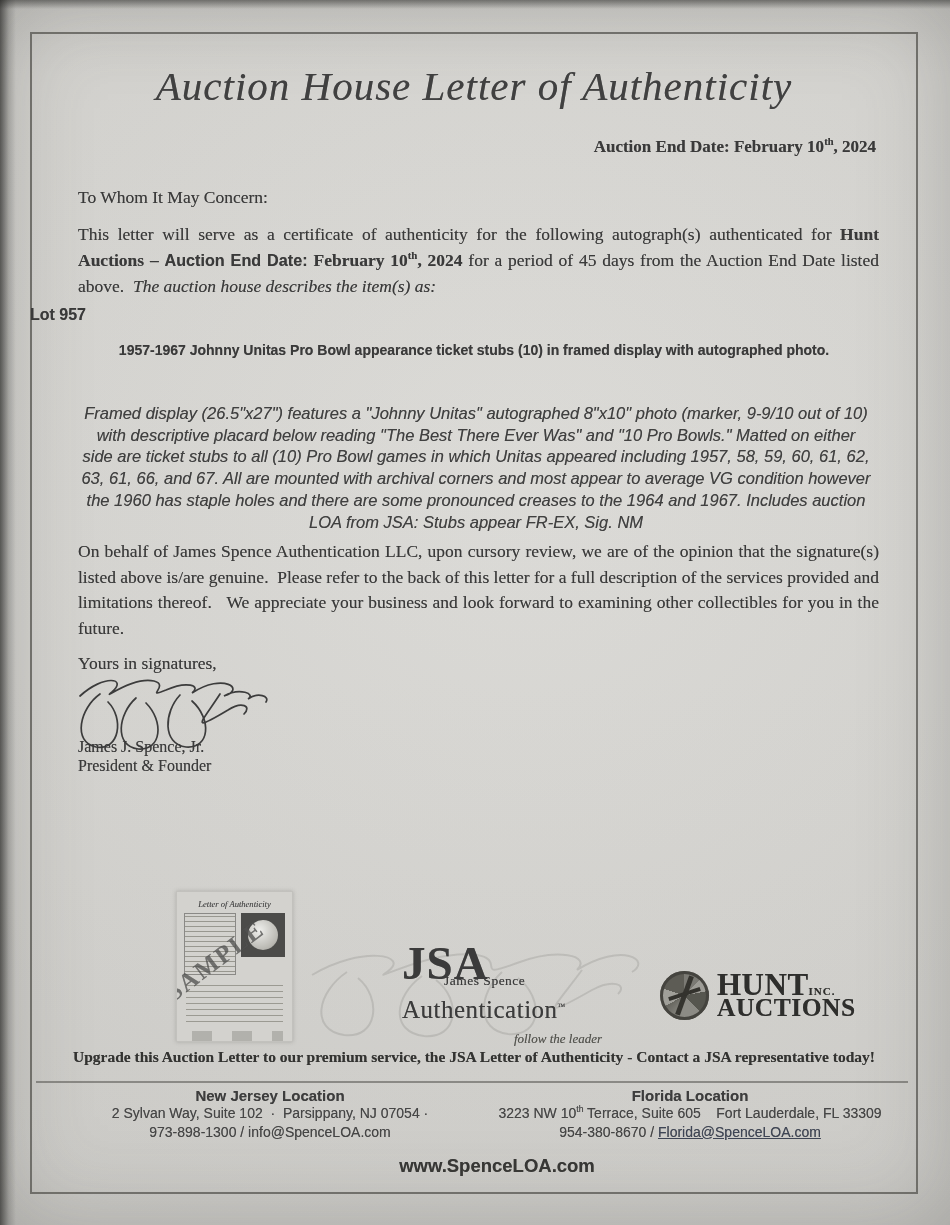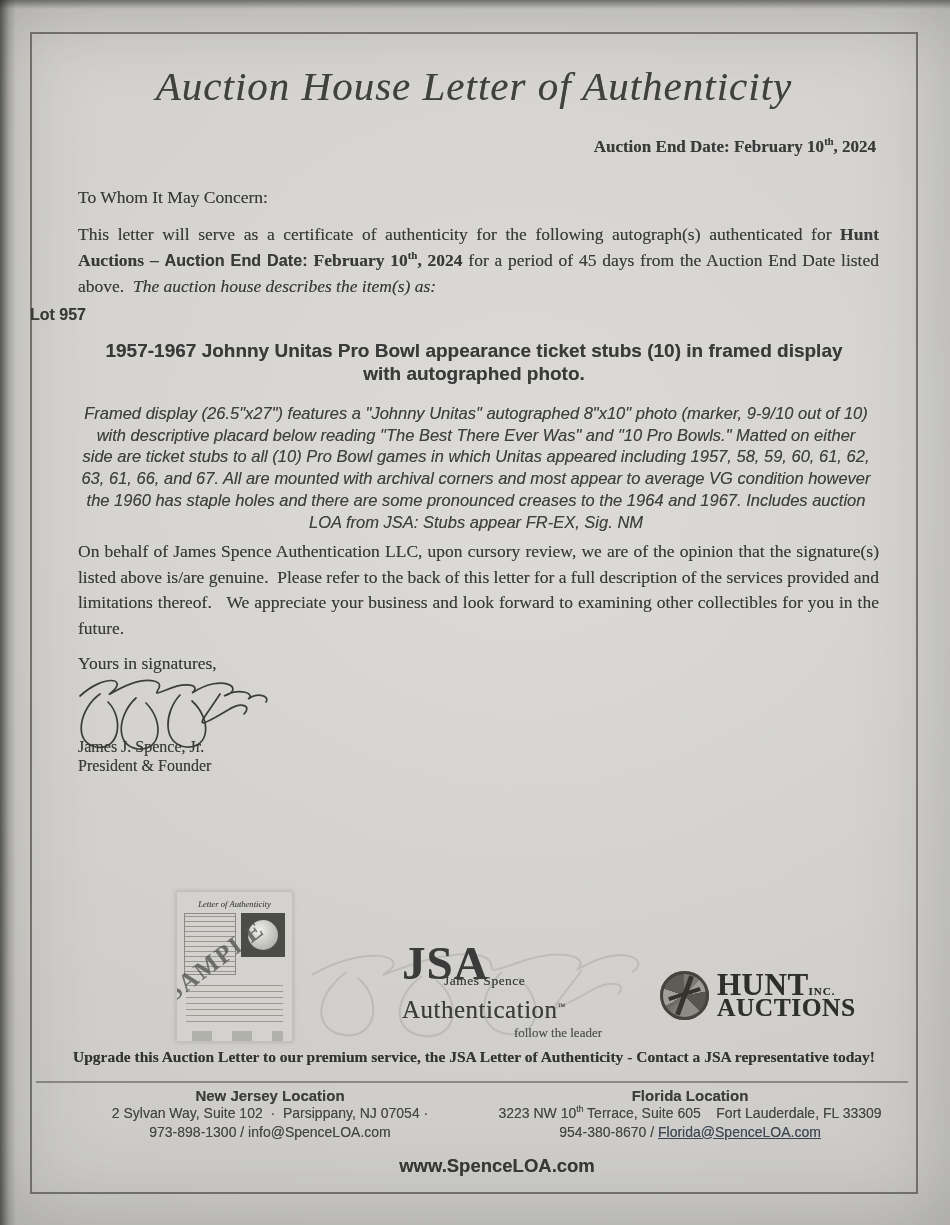--- a/index.html
+++ b/index.html
@@ -33,21 +33,21 @@
 
   .greeting { left:78px; top:187px; font-size:17.5px; }
   .p1 { left:78px; top:221px; width:801px; font-size:17.5px; line-height:26px; text-align:justify; }
   .p1 .b-serif { font-weight:bold; }
   .p1 .b-sans  { font-weight:bold; font-family:"Liberation Sans", sans-serif; font-size:16.2px; }
   .p1 .it { font-style:italic; }
 
   .lot { left:30px; top:306px; width:724px; text-align:left;
     font-family:"Liberation Sans", sans-serif; font-weight:bold; font-size:16px; }
   .item-title { left:84px; top:339px; width:780px; text-align:center;
-    font-family:"Liberation Sans", sans-serif; font-weight:bold; font-size:19px; line-height:23px; }
+    font-family:"Liberation Sans", sans-serif; font-weight:bold; font-size:14px; line-height:23px; }
   .desc { left:80px; top:403px; width:792px; text-align:center;
     font-family:"Liberation Sans", sans-serif; font-style:italic;
     font-size:16.5px; line-height:21.7px; color:#404040; }
   .p2 { left:78px; top:539px; width:801px; font-size:17.5px; line-height:25.5px; text-align:justify; }
   .closing { left:78px; top:653px; font-size:17.5px; }
   .sig { left:70px; top:666px; }
   .signer { left:78px; top:737px; font-size:16px; line-height:19px; }
 
   
   .sample { left:176px; top:891px; width:115px; height:149px;
@@ -70,21 +70,21 @@
     font-size:25px; letter-spacing:2px; color:rgba(95,95,92,0.48);
     transform:rotate(-37deg); transform-origin:left bottom; font-family:"Liberation Serif", serif; }
 
   
   .jsa-wm { left:292px; top:930px; opacity:0.8; }
   .jsa { left:402px; top:942px; width:200px; color:#3b3b3b; }
   .jsa-initials { font-weight:bold; font-size:47px; line-height:0.9; letter-spacing:1px; }
   .jsa-sub { font-size:13.5px; margin:-11px 0 0 42px; letter-spacing:0.5px; }
   .jsa-word { font-size:25px; margin-top:7px; letter-spacing:0.5px; }
   .jsa-tm { font-size:8px; vertical-align:super; }
-  .jsa-tag { font-size:13px; color:#55554f; text-align:right; margin-top:1px; }
+  .jsa-tag { font-style:italic; font-size:13px; color:#55554f; text-align:right; margin-top:7px; }
 
   
   .hunt { left:660px; top:971px; display:flex; align-items:center; color:#2e2e2c; }
   .hunt-emblem { width:49px; height:49px; border-radius:50%; position:relative; flex:none;
     background:conic-gradient(#7b7a74 0 12%, #9d9c96 12% 22%, #56564f 22% 38%, #8c8b85 38% 52%,
       #67665f 67% 66%, #a09f99 66% 80%, #5d5c55 80% 100%);
     box-shadow:inset 0 0 0 3px #45443f; }
   .hunt-emblem::before { content:""; position:absolute; left:22px; top:4px; width:5px; height:41px;
     background:#35342f; transform:rotate(20deg); }
   .hunt-emblem::after { content:""; position:absolute; left:8px; top:21px; width:33px; height:4px;

